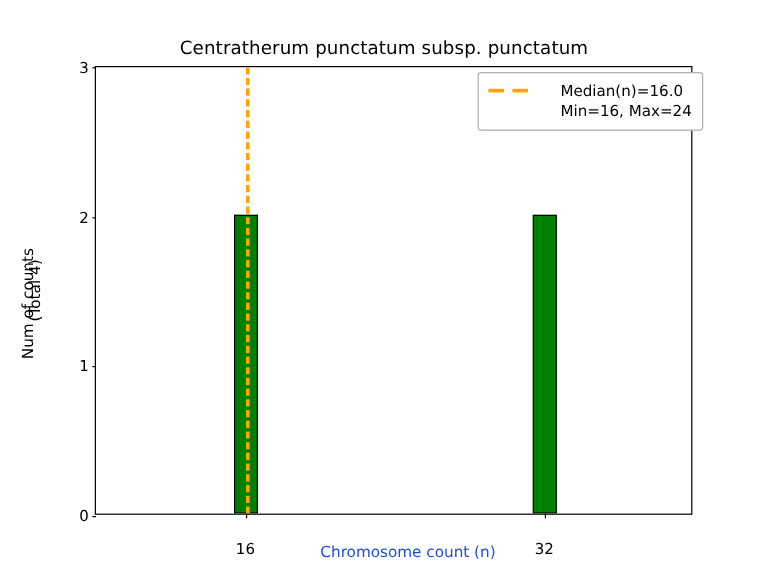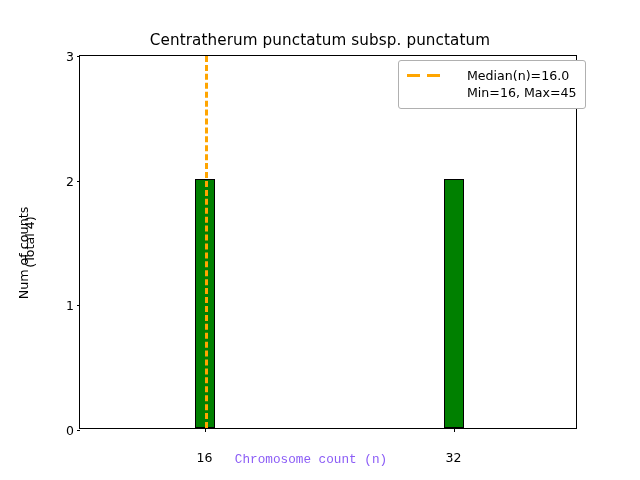--- a/index.html
+++ b/index.html
@@ -106,28 +106,27 @@
     transform: translateX(-50%);
     font-size: 12.5px;
     white-space: nowrap;
     color: #000000;
     margin-top: 16px;
   }
 
   
   #xlabel {
     position: absolute;
-    left: 62px;
+    left: 91px;
     top: 452px;
     width: 498px;
     text-align: center;
     font-size: 12.7px;
-    color: #8b5cf6;
-    white-space: nowrap;
-    font-family: Liberation Mono, monospace;
+    color: #1d4ed8;
+    white-space: nowrap;
   }
 
   #ylabel-wrap {
     position: absolute;
     left: 0px;
     top: 55px;
     height: 374px;
     width: 46px;
   }
   #ylabel {
@@ -230,18 +229,18 @@
   <div id="xlabel">Chromosome count (n)</div>
 
   <div id="legend">
     <div class="legend-row">
       <div class="legend-sample">
         <div class="dash d1"></div>
         <div class="dash d2"></div>
       </div>
       <div class="legend-text">
         <span>Median(n)=16.0</span>
-        <span class="ltl2">Min=16, Max=45</span>
+        <span class="ltl2">Min=16, Max=24</span>
       </div>
     </div>
   </div>
 
 </div>
 
 </body></html>

